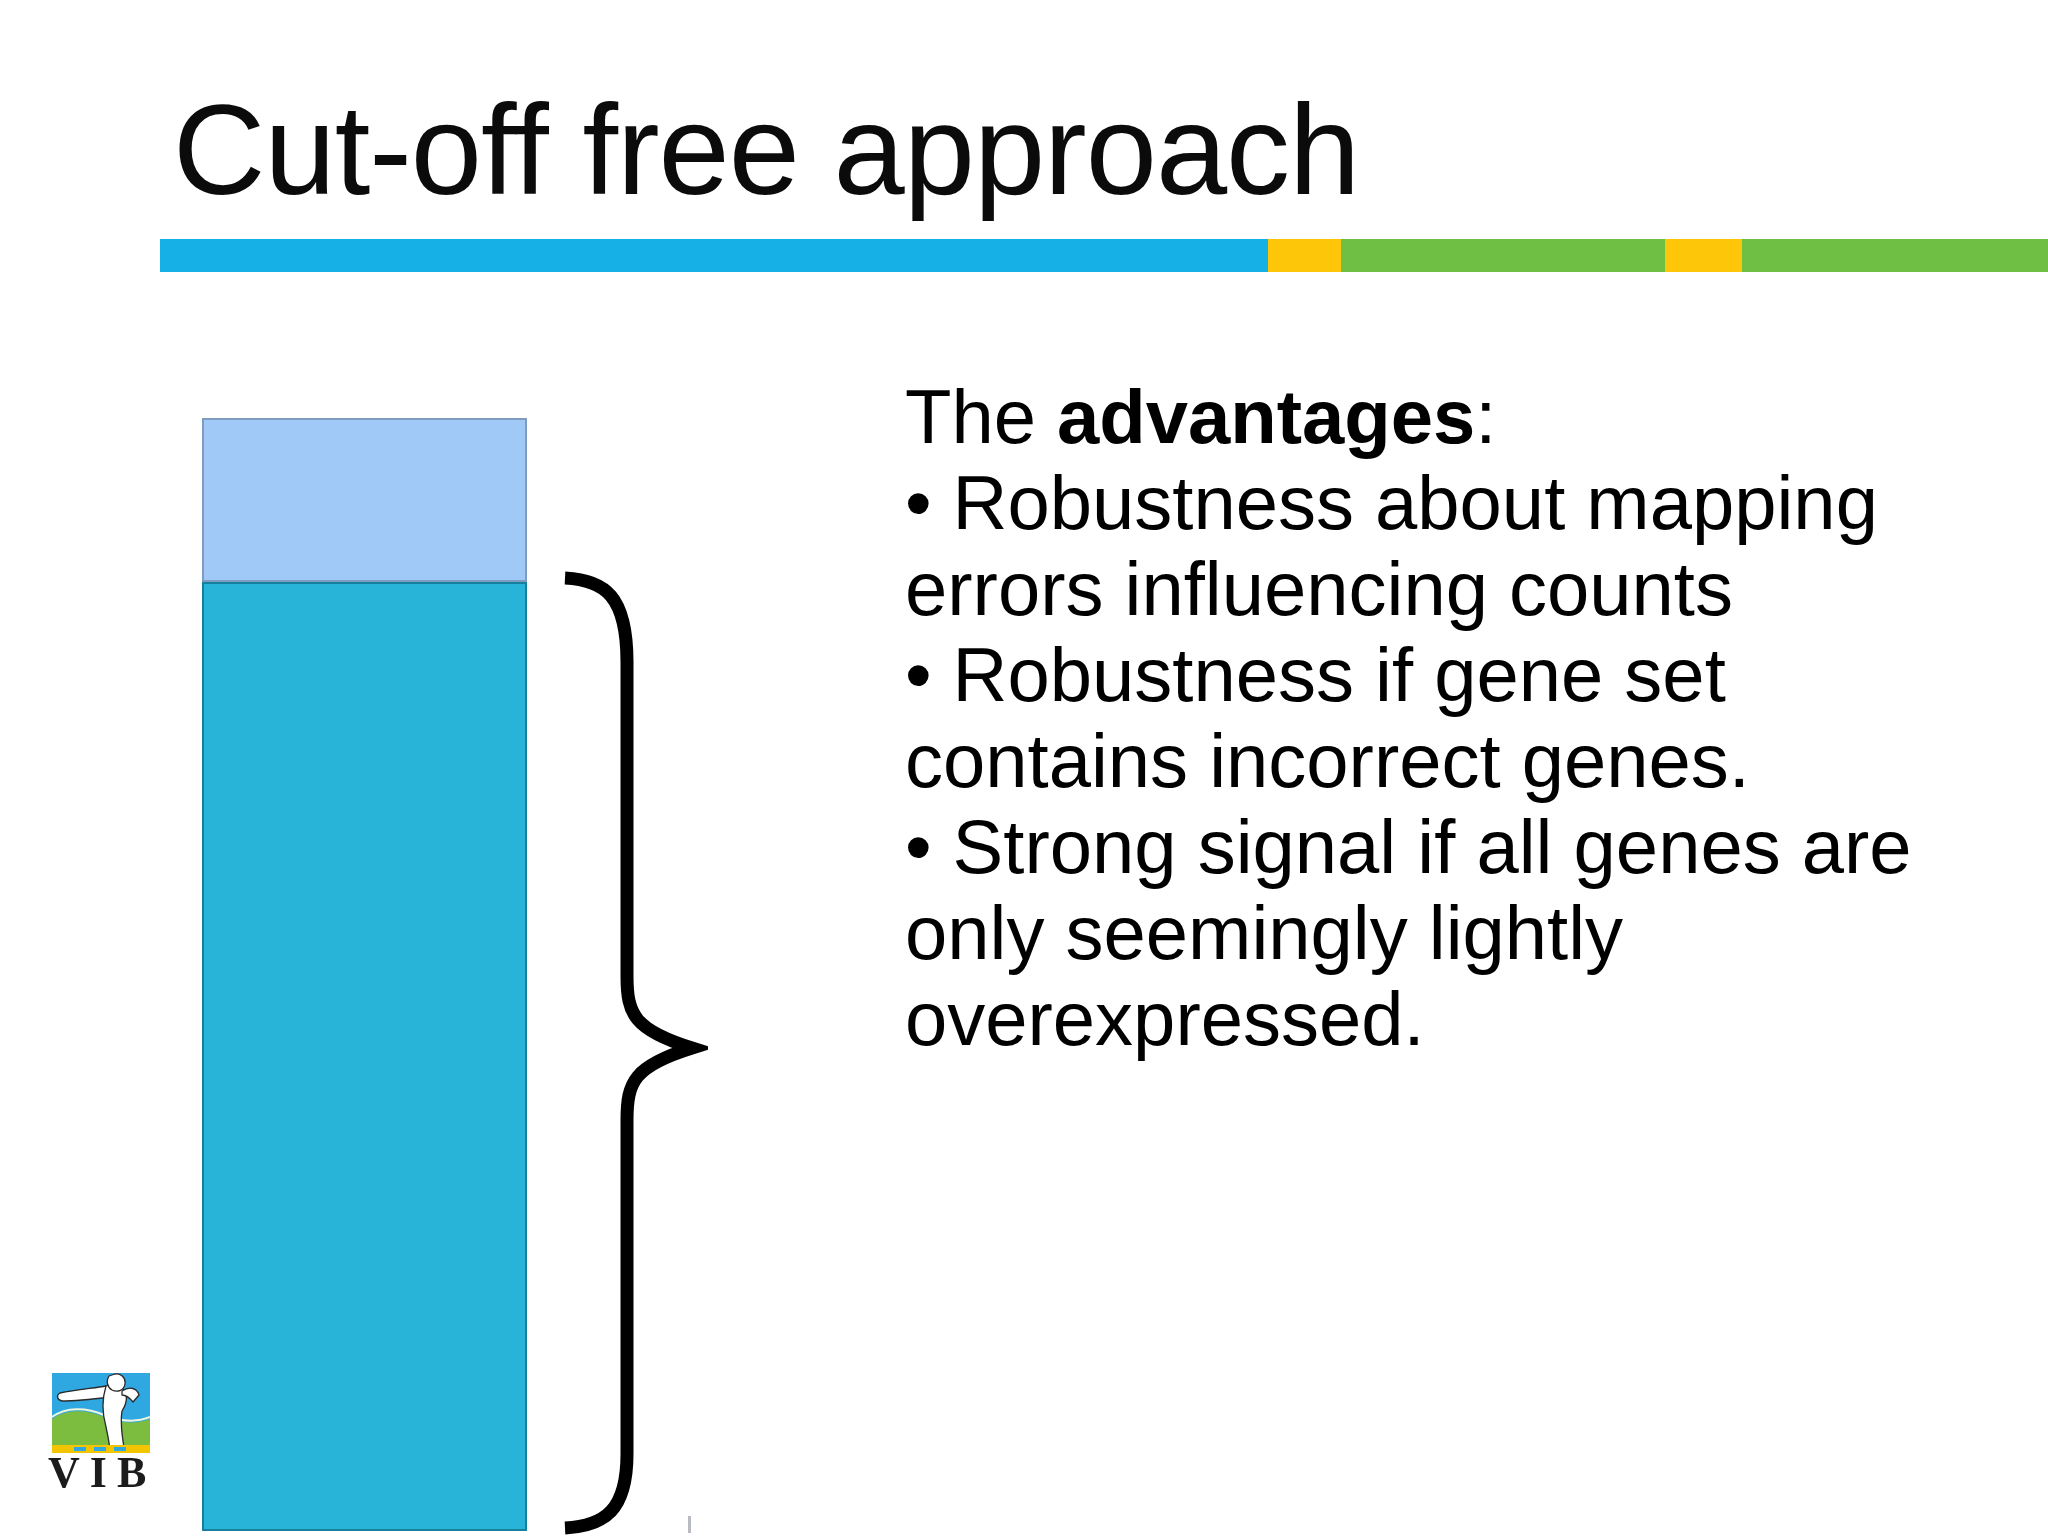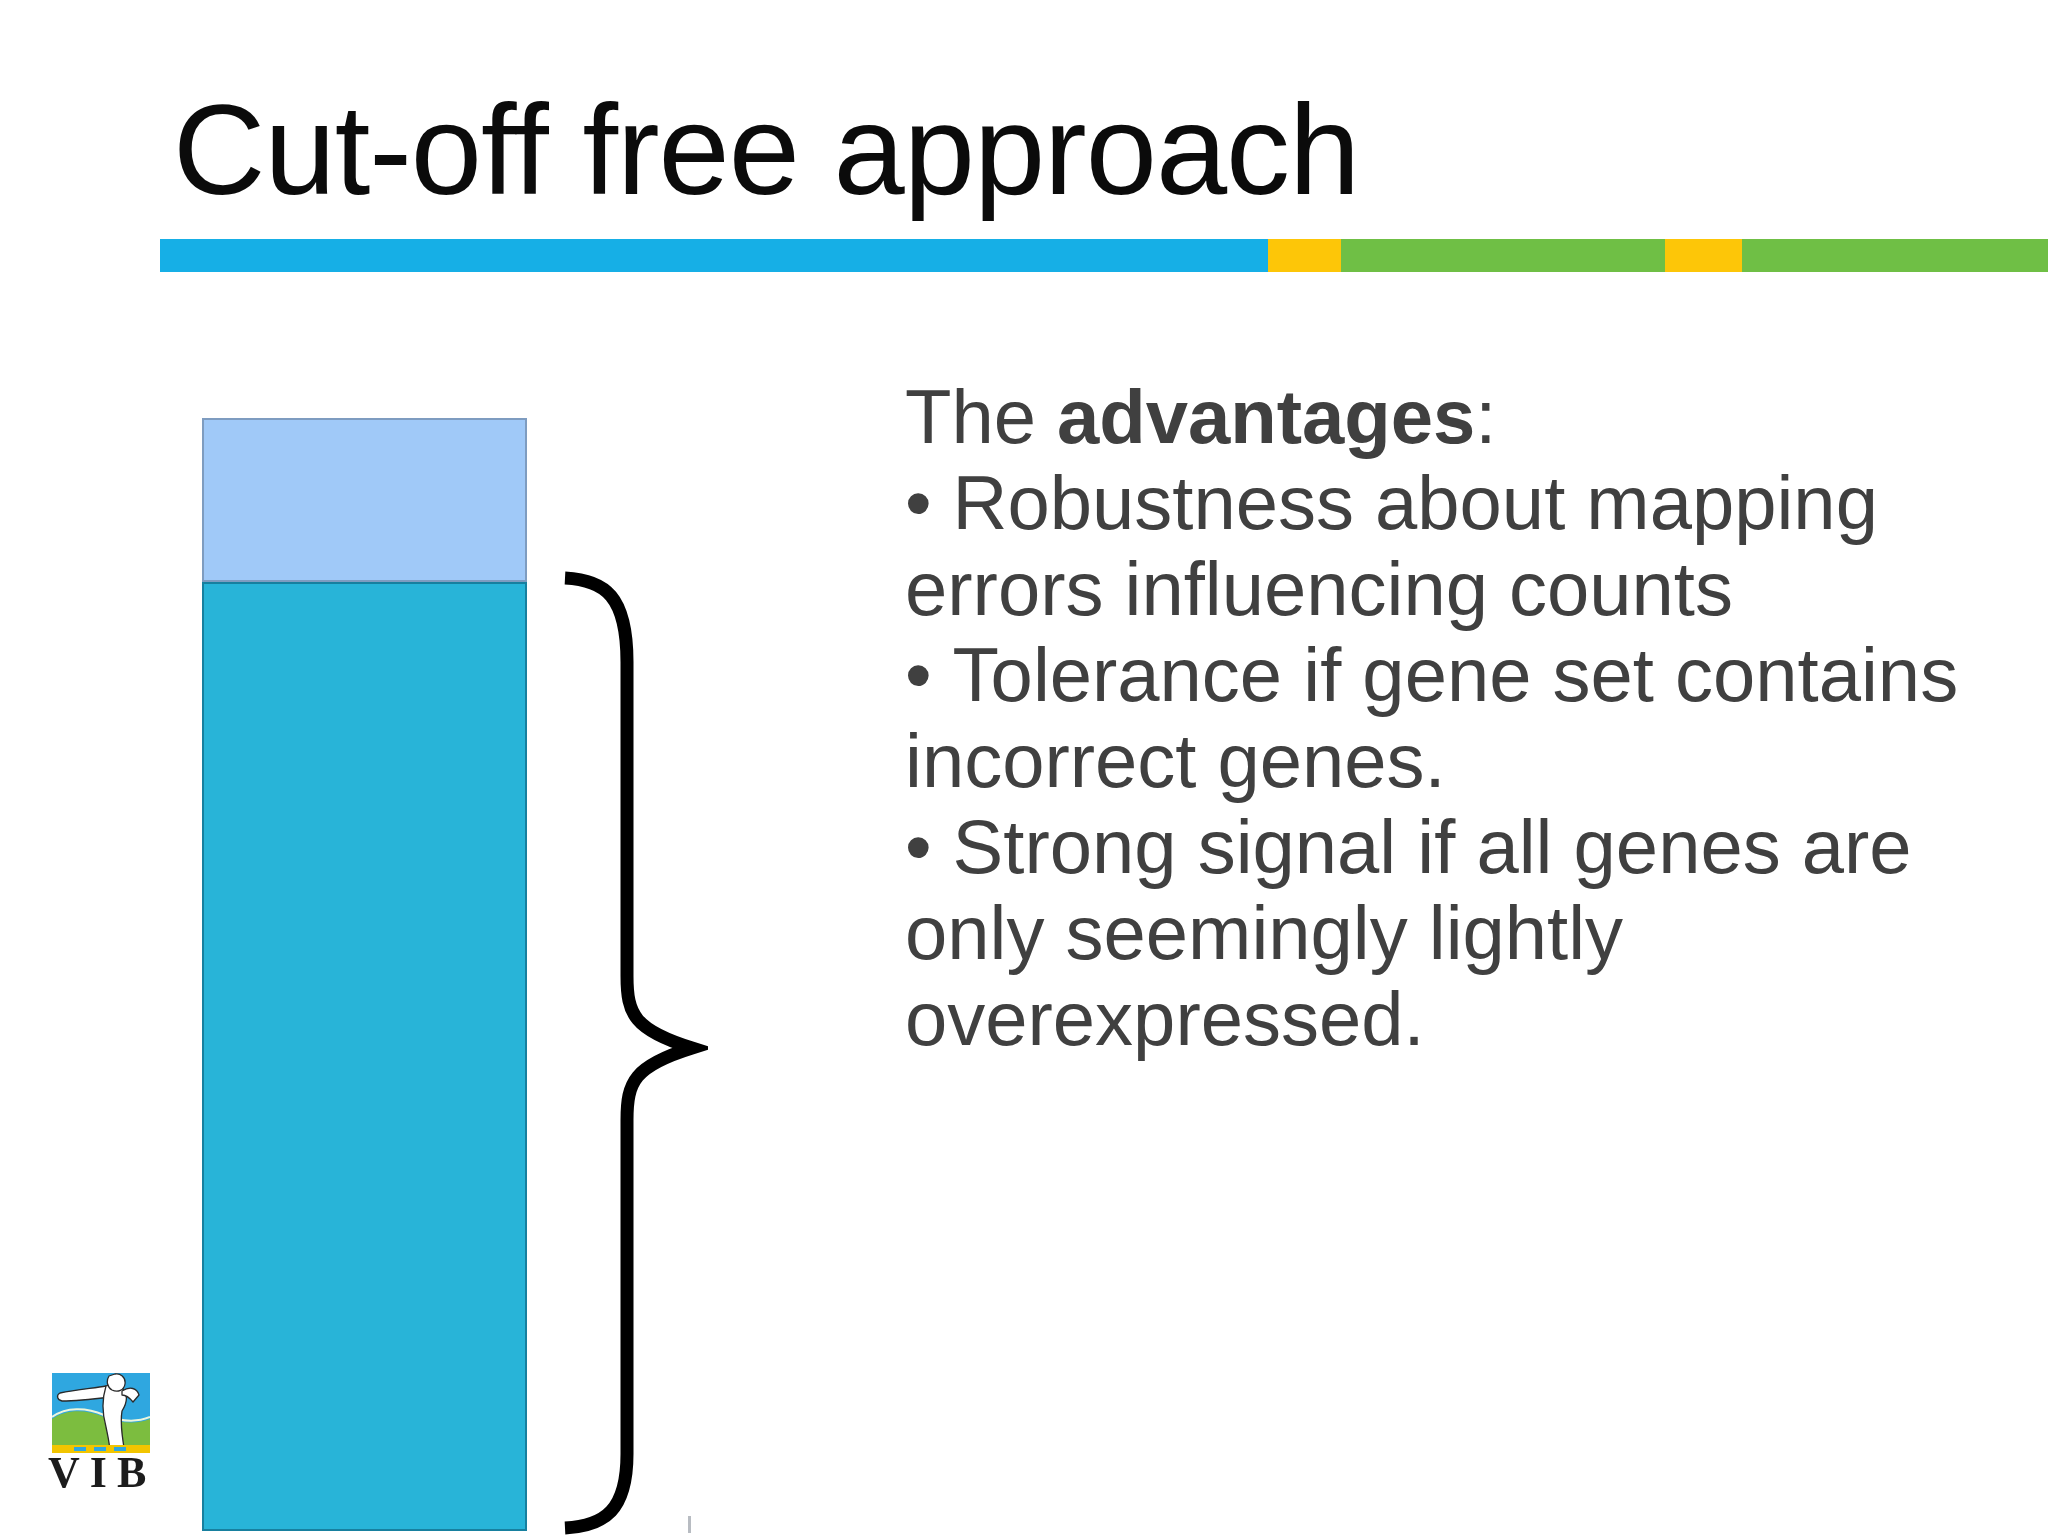--- a/index.html
+++ b/index.html
@@ -27,21 +27,21 @@
   
   #bar-figure{left:202px;top:418px;width:325px;}
   #bar-figure .bar-seg{width:325px;box-sizing:border-box;}
 
   
   #brace-svg{left:548px;top:568px;}
 
   
   #content{
     left:905px;top:374px;width:1075px;
-    font-size:76px;line-height:86px;color:#404040;
+    font-size:76px;line-height:86px;color:#000000;
   }
   #content p{margin:0;padding:0;}
   #content .marker{display:inline-block;margin-right:21px;}
   #content .b{font-weight:700;}
 
   
   #logo-svg{left:52px;top:1373px;}
   #logo-text{
     left:38px;top:1449px;width:126px;text-align:left;
     font-family:"Liberation Serif","DejaVu Serif",serif;
@@ -70,21 +70,21 @@
     <div class="bar-seg" style="height: 949px; background: rgb(40, 180, 216); border: 2px solid rgb(23, 128, 159);"></div>
   </div>
 
 <svg class="abs" id="brace-svg" width="160" height="972" viewBox="0 0 160 972">
   <path d="M 17 10 C 57 12, 79 28, 79 94 L 79 408 C 79 446, 86 462, 144 480 C 86 498, 79 514, 79 552 L 79 886 C 79 942, 57 958, 17 960" fill="none" stroke-width="13" stroke-linecap="butt" stroke="#000000"></path>
 </svg>
 
 <div class="abs" id="content">
   <p><span>The </span><span class="b">advantages</span><span>:</span></p>
   <p><span class="marker">•</span><span>Robustness about mapping errors influencing counts</span></p>
-  <p><span class="marker">•</span><span>Tolerance if gene set contains incorrect genes.</span></p>
+  <p><span class="marker">•</span><span>Robustness if gene set contains incorrect genes.</span></p>
   <p><span class="marker">•</span><span>Strong signal if all genes are only seemingly lightly overexpressed.</span></p>
 </div>
 
 <svg class="abs" id="logo-svg" width="98" height="80" viewBox="0 0 98 80">
   <rect x="0" y="0" width="98" height="80" fill="#2FA7E0"></rect>
   <path d="M0,46 C14,36 34,36 52,44 C70,51 86,51 98,46 L98,80 L0,80 Z" fill="#7CBD3F"></path>
   <path d="M0,44 C14,34 34,34 52,42 C70,49 86,49 98,44" fill="none" stroke-width="2" stroke="#EDF6DC"></path>
   <g stroke-width="1.3" stroke-linejoin="round" fill="#FFFFFF" stroke="#2A2A2A">
     <path d="M8,20 C24,17 42,15 54,13 L58,24 C42,26 24,28 10,28 C5,27 4,22 8,20 Z"></path>
     <path d="M54,13 C50,26 50,40 54,54 C56,64 58,72 58,80 L73,80 C70,64 68,50 70,38 C75,30 76,22 71,16 C66,11 58,10 54,13 Z"></path>

